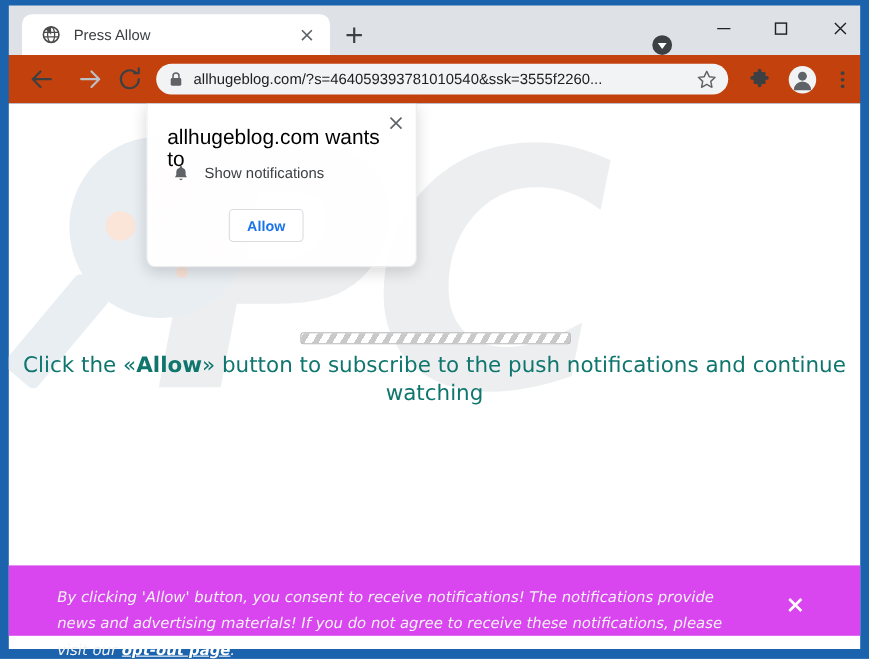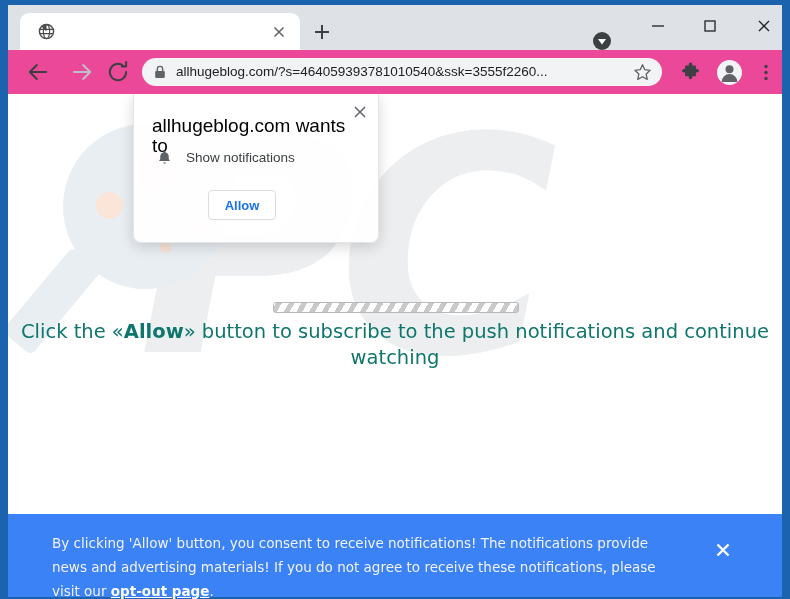--- a/index.html
+++ b/index.html
@@ -84,21 +84,21 @@
   }
   #win-minimize { left: 627px; }
   #win-maximize { left: 679px; }
   #win-close    { left: 733px; }
 
   
   #toolbar {
     position: absolute;
     left: 8px; top: 50px;
     width: 774px; height: 44px;
-    background: #ec4899;
+    background: #c2410c;
   }
   .nav-btn {
     position: absolute;
     top: 8px;
     width: 28px; height: 28px;
   }
   #back-button    { left: 16px; }
   #forward-button { left: 60px; }
   #reload-button  { left: 96px; }
 
@@ -292,22 +292,23 @@
     color: #0f766e;
     line-height: 26px;
     font-family: "DejaVu Sans", sans-serif;
   }
   #page-instruction b { font-weight: bold; }
 
   
   #consent-banner {
     position: absolute;
     left: 8px; top: 514px;
-    width: 774px; height: 83px;
-    background: #3b82f6;
+    width: 774px; height: 64px;
+    background: #d946ef;
+    font-style: italic;
   }
   #consent-text {
     position: absolute;
     left: 44px; top: 17px;
     width: 620px;
     font-size: 13.5px;
     color: #f2f2f2;
     line-height: 24px;
     font-family: "DejaVu Sans", sans-serif;
   }
@@ -338,20 +339,21 @@
 
     <div class="tab">
       <span class="tab-favicon">
         <svg width="17" height="17" viewBox="0 0 24 24">
           <circle cx="12" cy="12" r="10" fill="none" stroke="#4a4a4a" stroke-width="2"></circle>
           <ellipse cx="12" cy="12" rx="4.5" ry="10" fill="none" stroke="#4a4a4a" stroke-width="1.6"></ellipse>
           <path d="M2.5 9 H21.5 M2.5 15 H21.5" stroke="#4a4a4a" stroke-width="1.6" fill="none"></path>
           <path d="M5 5 A10 10 0 0 1 12 2 L12 12 Z" fill="#4a4a4a"></path>
         </svg>
       </span>
+      <span class="tab-title">Press Allow</span>
       <span class="tab-close">
         <svg width="18" height="18" viewBox="0 0 18 18">
           <path d="M4.5 4.5 L13.5 13.5 M13.5 4.5 L4.5 13.5" stroke="#5f6368" stroke-width="1.5" fill="none"></path>
         </svg>
       </span>
     </div>
 
     <div id="new-tab-button">
       <svg width="28" height="28" viewBox="0 0 28 28">
         <path d="M14 7 V21 M7 14 H21" stroke="#3c4043" stroke-width="2" fill="none"></path>

